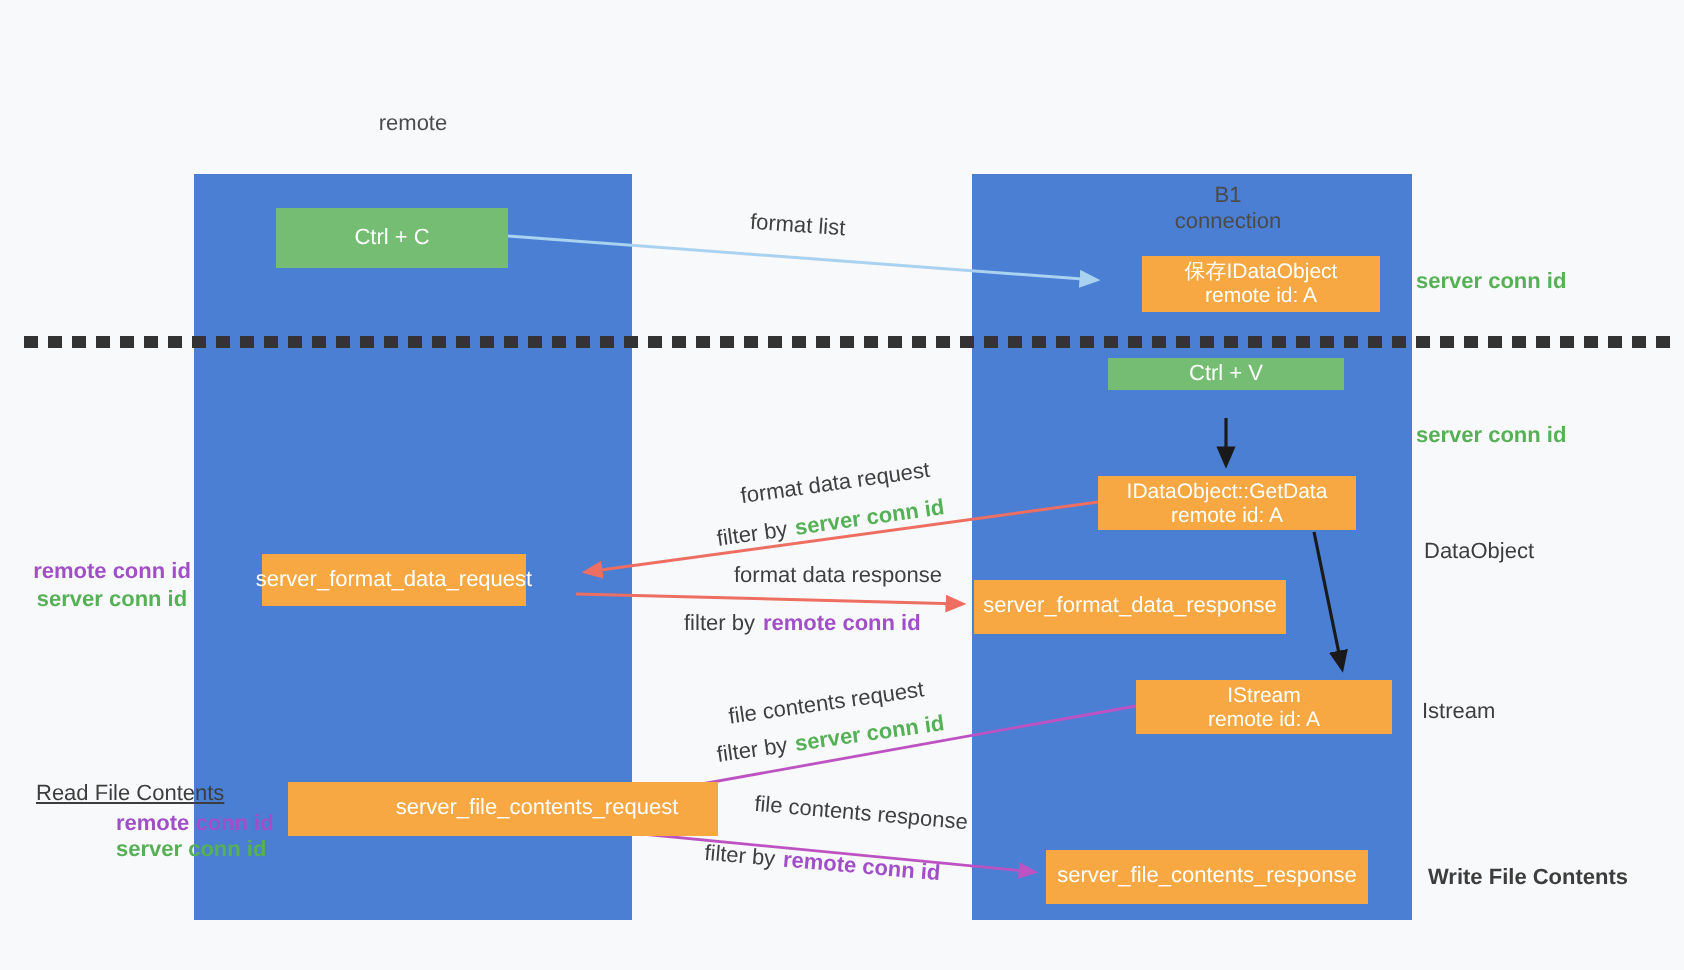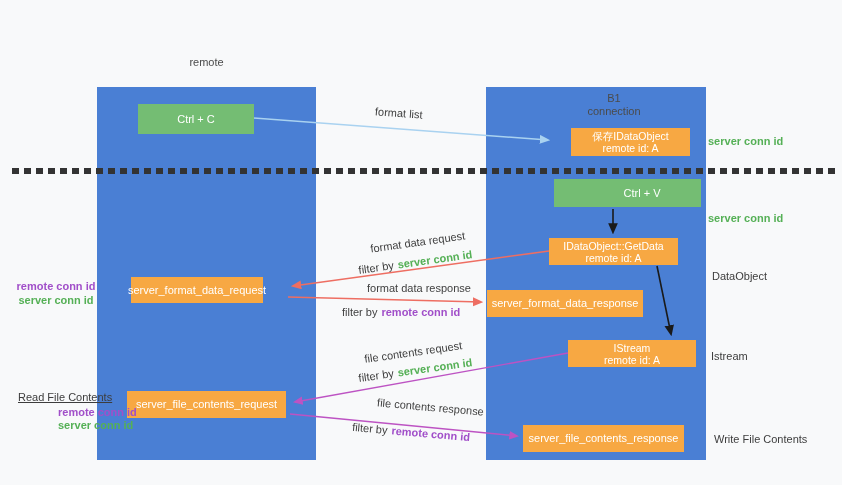--- a/index.html
+++ b/index.html
@@ -21,37 +21,37 @@
   #hdr-a{left:97px; width:219px;}
   #hdr-b{left:504px; width:220px;margin-top:36px;}
 
   .box{position:absolute; display:flex; flex-direction:column; align-items:center;
     justify-content:center; color:#fff; font-size:11px; line-height:13px; text-align:center;}
   .box.green{background:#74bd73;}
   .box.orange{background:#f7a843;}
   .box.two{font-size:10.5px; line-height:12px;}
   #bx-ctrl-c{left:138px; top:104px; width:116px; height:30px;}
   #bx-save{left:555px; top:128px; width:119px; height:28px;margin-left:16px;}
-  #bx-ctrl-v{left:554px; top:179px; width:118px; height:28px;padding-left:29px;}
+  #bx-ctrl-v{left:554px; top:179px; width:118px; height:16px;}
   #bx-getdata{left:549px; top:238px; width:129px; height:27px;}
   #bx-format-req{left:131px; top:277px; width:132px; height:26px;}
   #bx-format-resp{left:487px; top:290px; width:156px; height:27px;}
   #bx-istream{left:568px; top:340px; width:128px; height:27px;}
-  #bx-file-req{left:127px; top:391px; width:159px; height:27px;}
+  #bx-file-req{left:144px; top:391px; width:181px; height:27px;padding-left:34px;}
   #bx-file-resp{left:523px; top:425px; width:161px; height:27px;}
 
   .slabel{position:absolute; font-size:11px; white-space:nowrap;}
   .green-t{color:#55b056; font-weight:bold;}
   .purple-t{color:#a14fc9; font-weight:bold;}
   .dark-t{color:#3d3d3d;}
   #lb-sci1{left:708px; top:135px;}
   #lb-sci2{left:708px; top:212px;}
   #lb-dataobject{left:712px; top:246px;margin-top:24px;}
   #lb-istream{left:711px; top:350px;}
-  #lb-write{left:714px; top:433px;}
+  #lb-write{left:714px; top:433px;font-weight:bold;}
   #stack1{left:4px; top:279px; width:104px; text-align:center; line-height:14px;}
   #lb-read{left:18px; top:391px;text-decoration:underline;}
   #stack2{left:58px; top:406px; line-height:13px;}
 
   .alabel{position:absolute; font-size:11px; color:#3f3f3f; white-space:nowrap;}
   .alabel .key{margin-left:4px;}
   #al-format-list{left:375px; top:107px; transform:rotate(4deg);}
   #al-fdr{left:370px; top:236px; transform:rotate(-8deg);}
   #al-fdr-filter{left:358px; top:256px; transform:rotate(-8deg);}
   #al-fdresp{left:367px; top:282px;}

